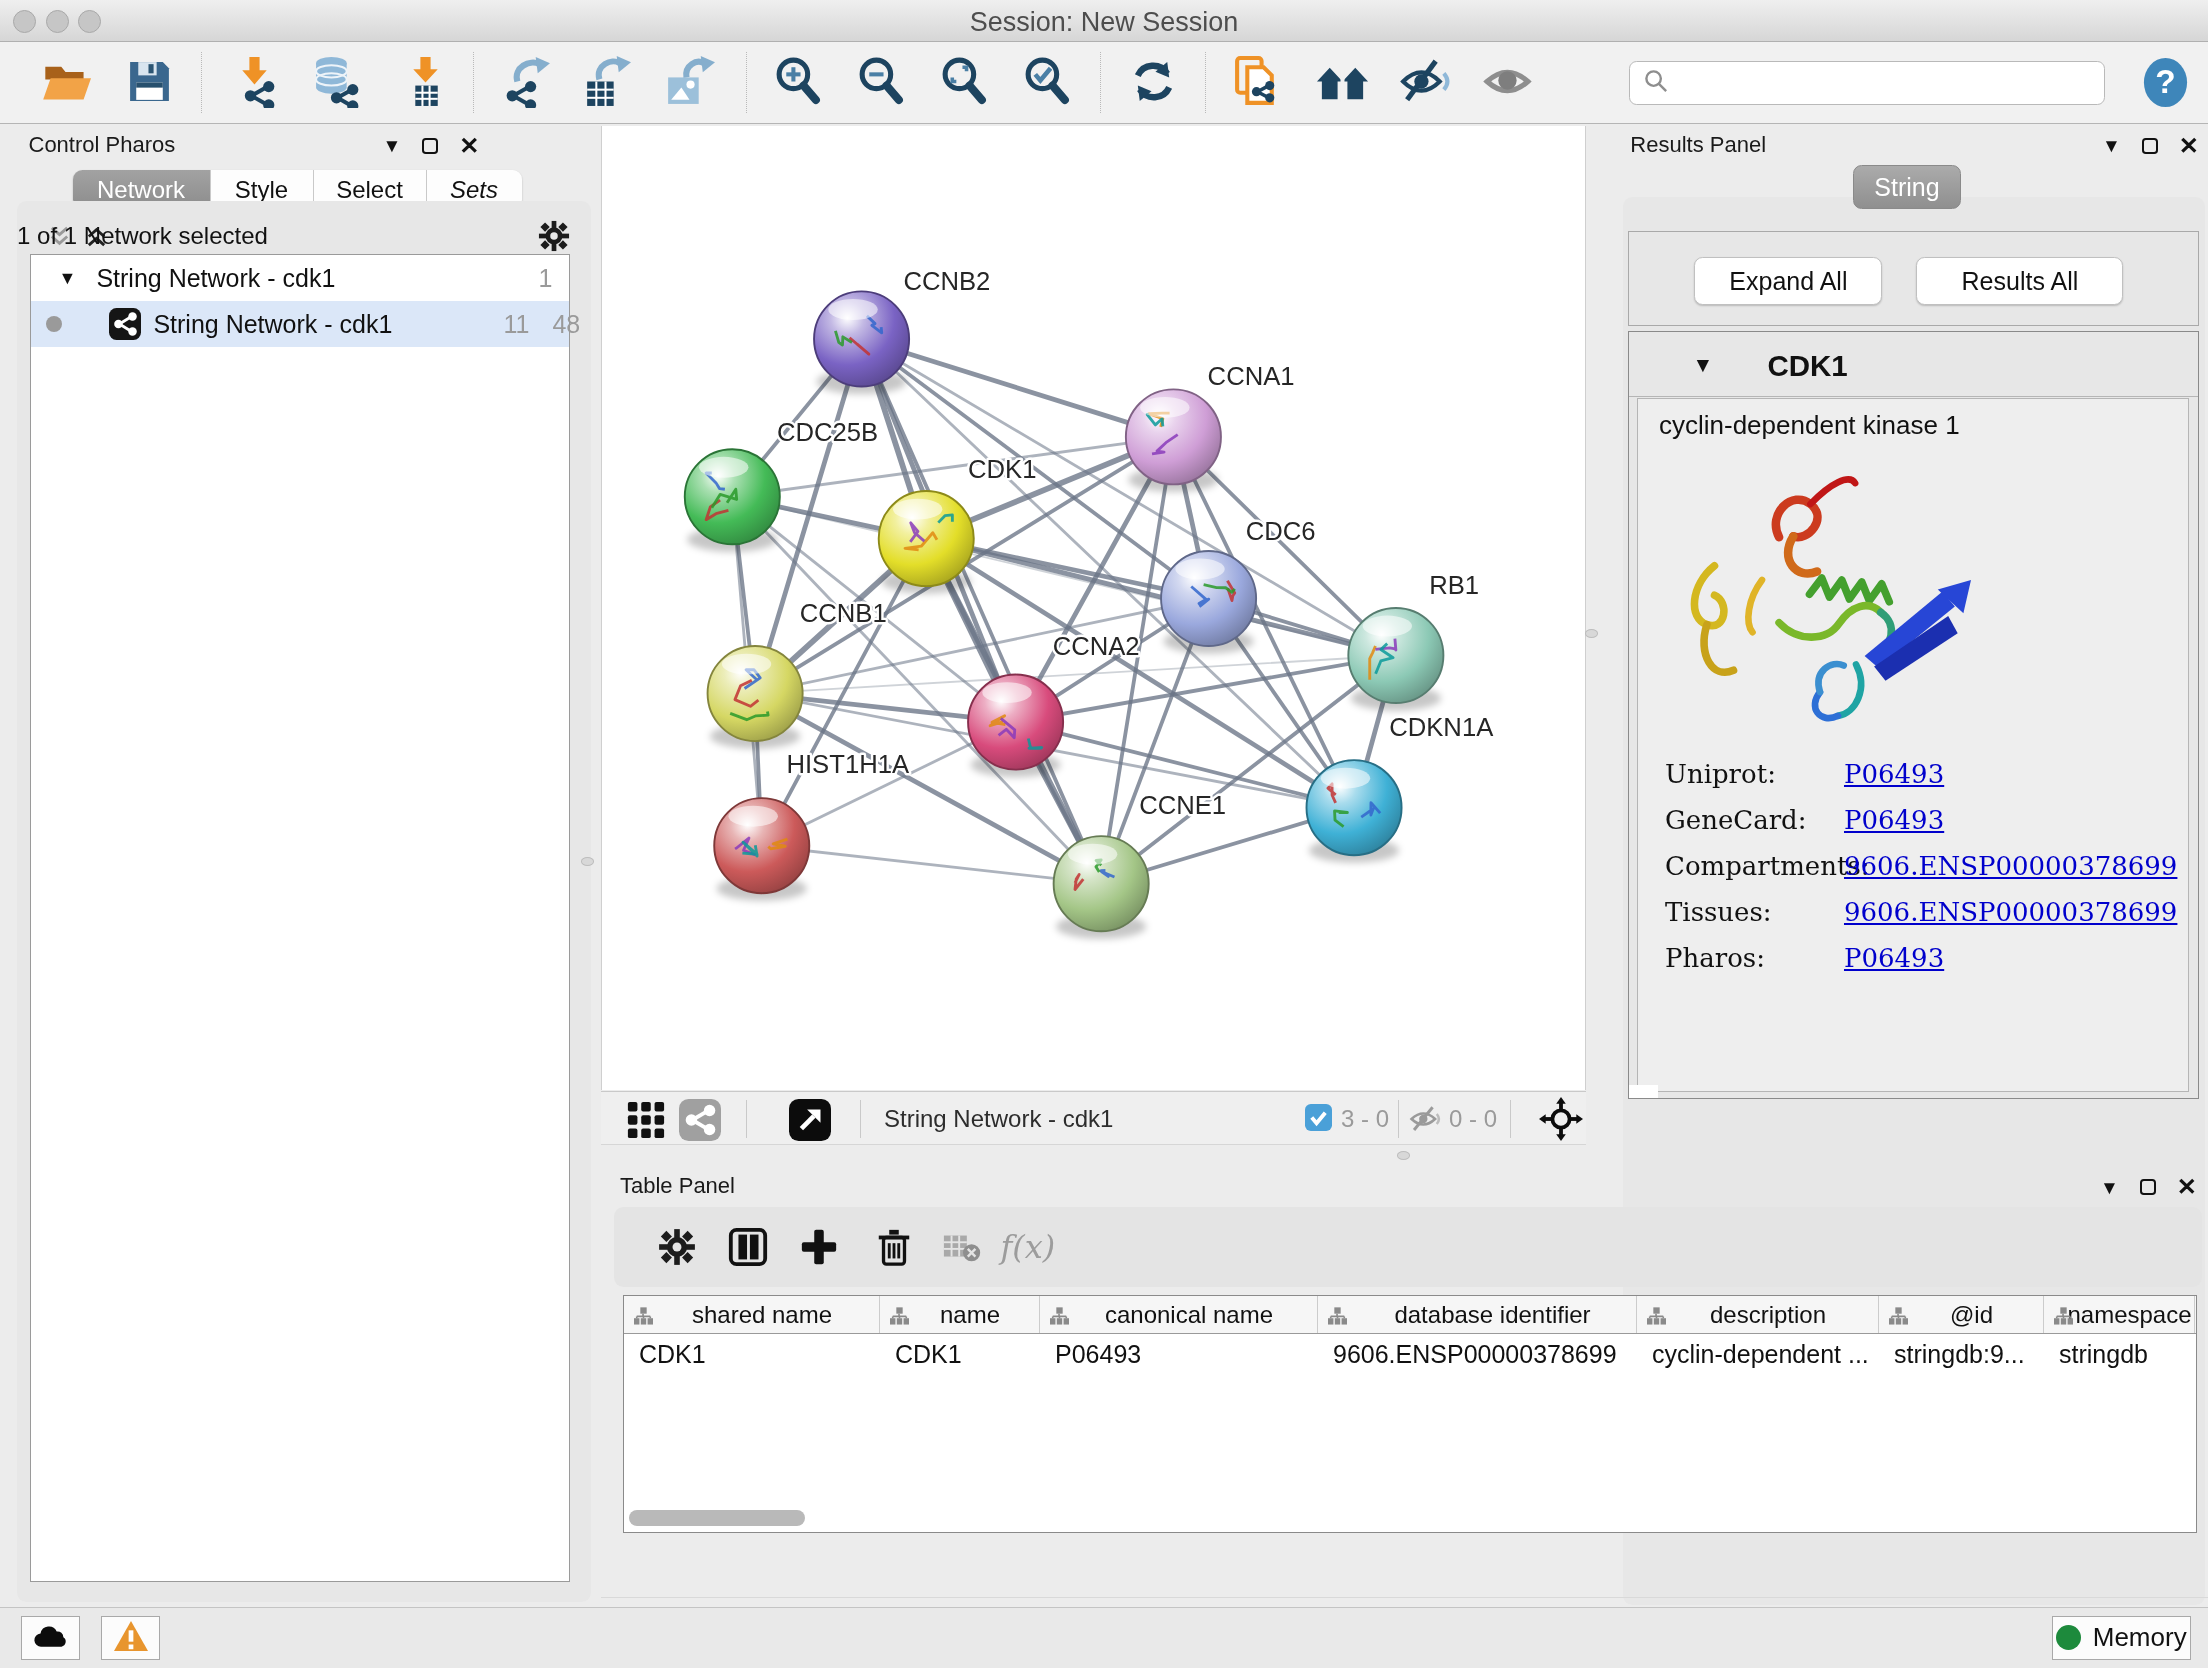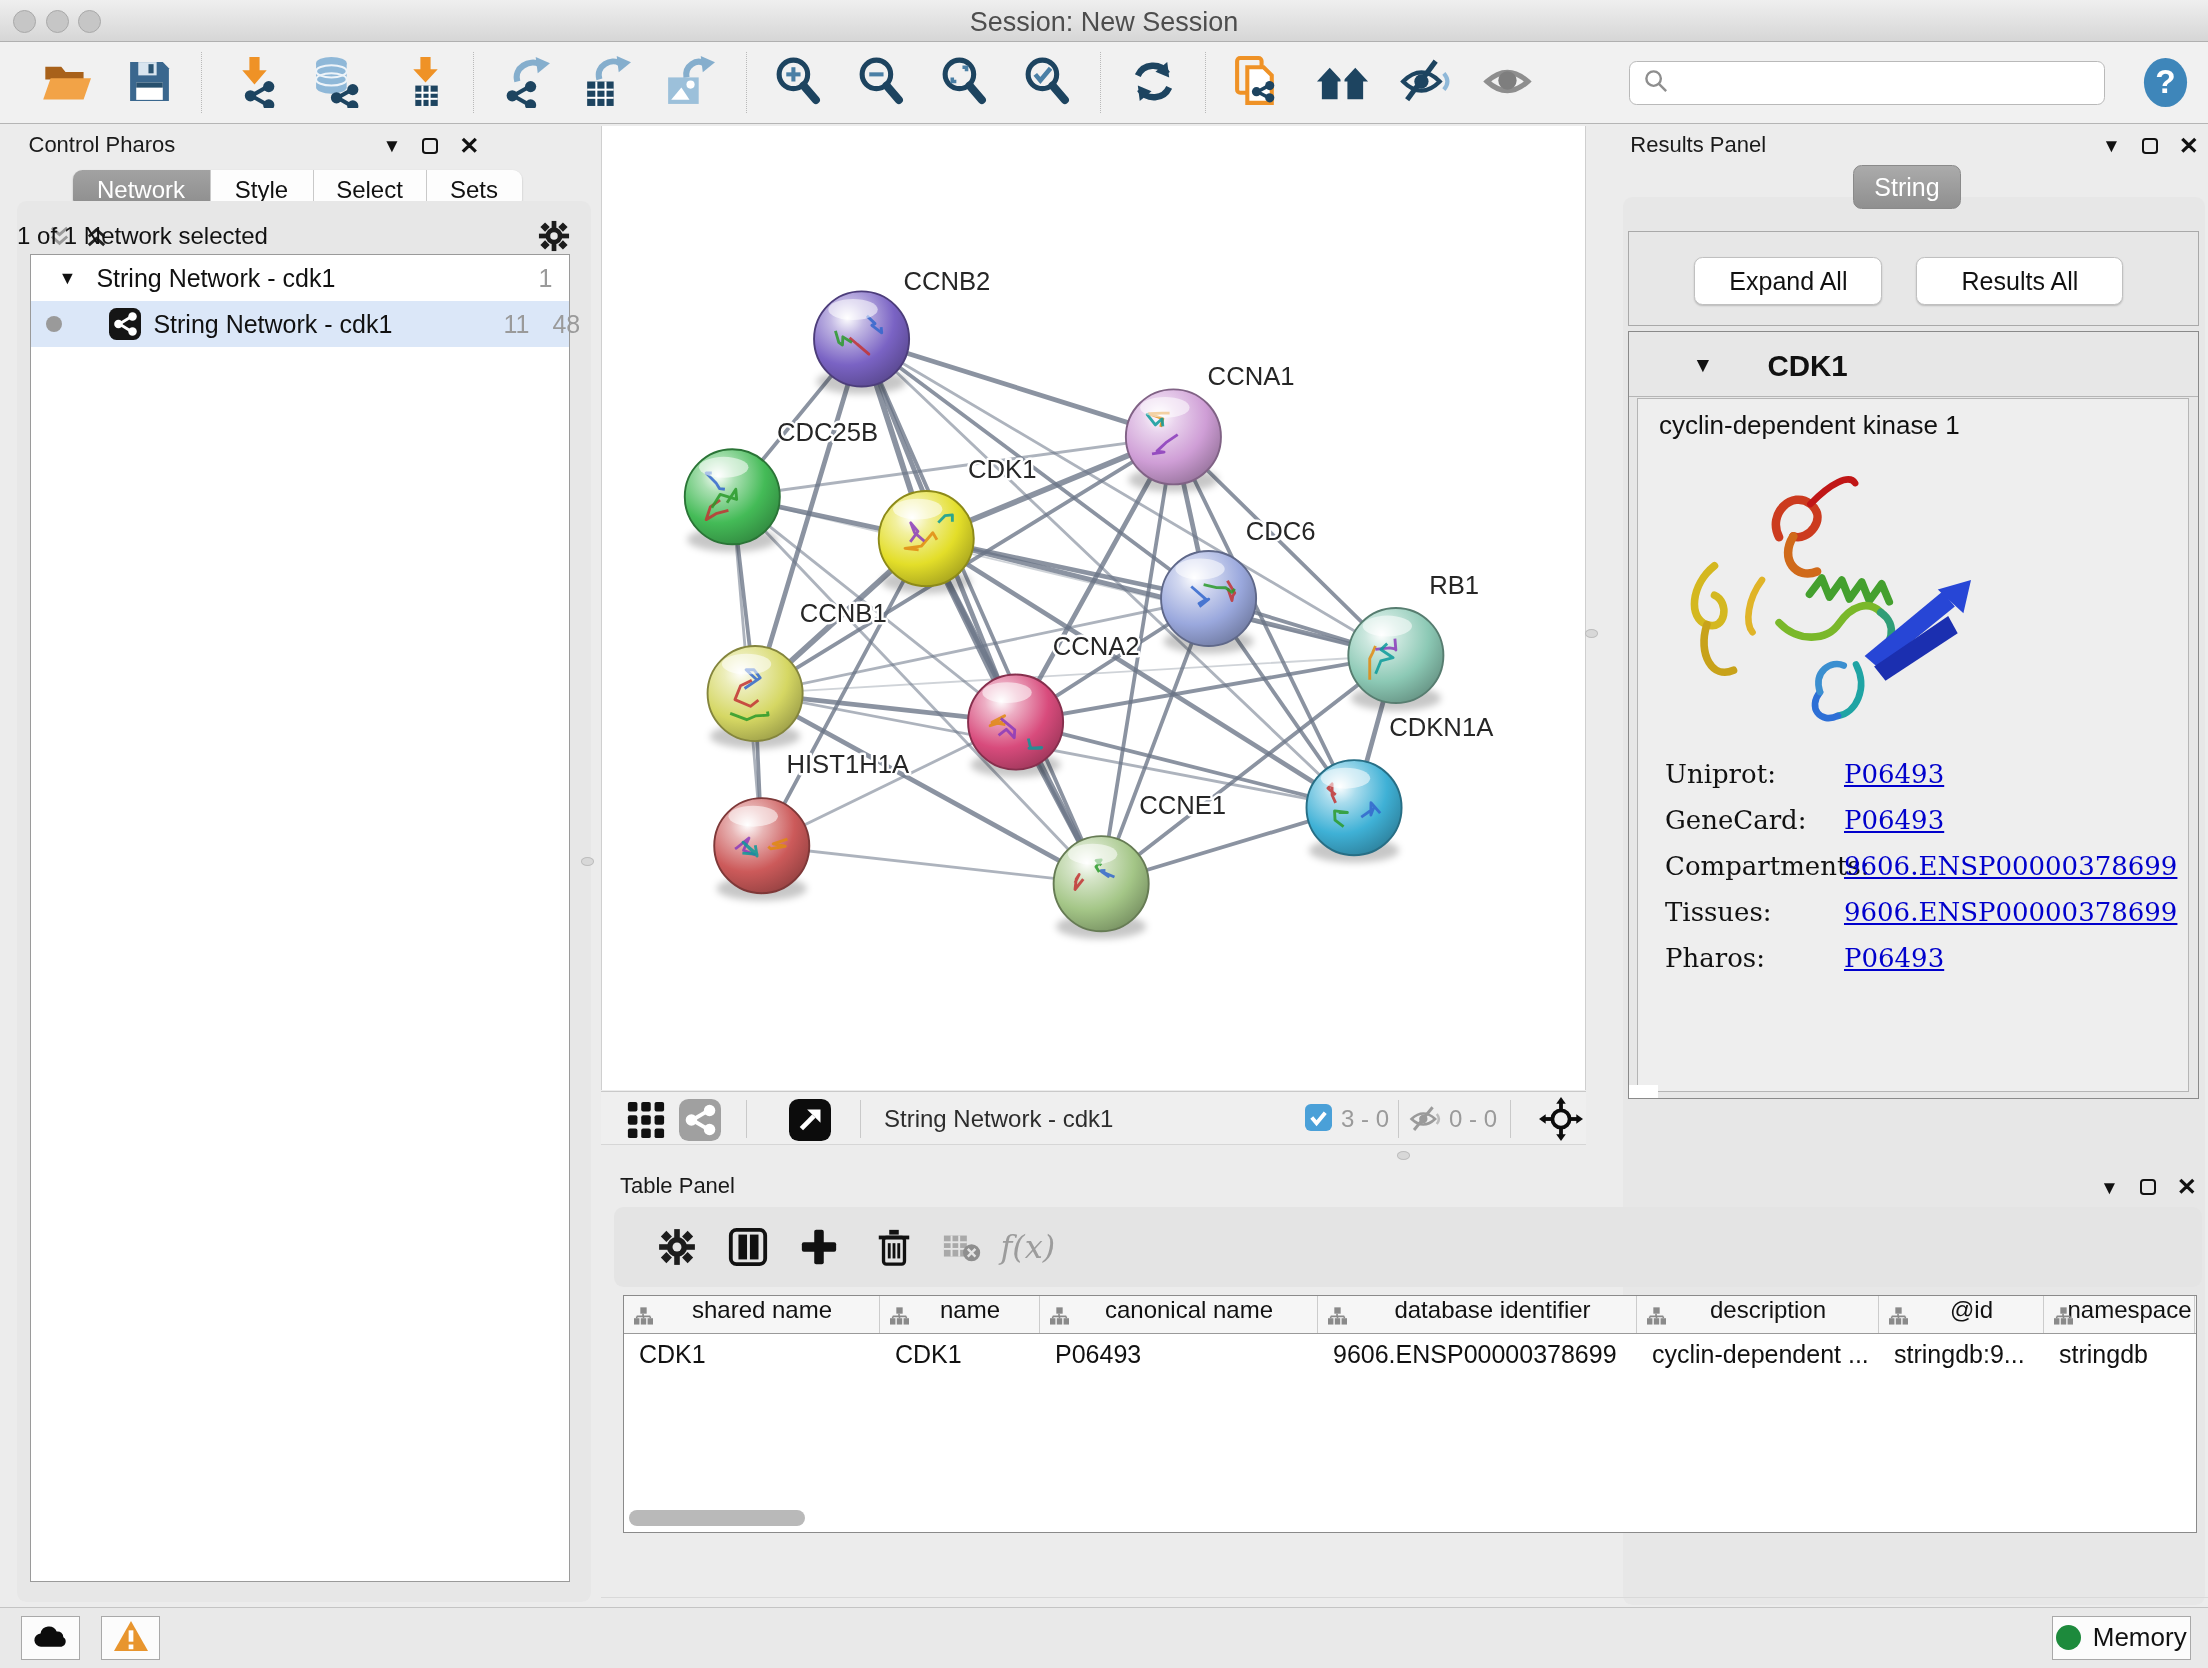--- a/index.html
+++ b/index.html
@@ -31,21 +31,21 @@
   .panel-title { font-size:22px; color:#1a1a1a; }
   .panel-head-icons { position:absolute; top:9.5px; display:flex; align-items:center; gap:21px; }
   .tri-down { font-size:19px; color:#111; line-height:1; }
   .float-box { width:16px; height:16px; border:2.4px solid #111; border-radius:3.8px; }
   .close-x { font-size:24px; font-weight:bold; color:#111; line-height:1; }
 
   .seg-tabs { position:absolute; display:flex; border-radius:9.5px; overflow:hidden;
     box-shadow:0 1px 1.9px rgba(0,0,0,0.25); }
   .seg-tab { font-size:24px; padding:5.7px 0; text-align:center; background:#fdfdfd;
     color:#111; border-right:1px solid #c9c9c9; }
-  .seg-tab:last-child { border-right:none; }
+  .seg-tab:last-child { border-right:none;font-style:italic; }
   .seg-tab.active { background:linear-gradient(#a2a2a2,#8c8c8c); color:#fff; }
 
   #cp-inner { position:absolute; left:7.6px; top:77px; width:574px; height:1401px;
     background:#e7e7e7; border-radius:9.5px; }
   #cp-selrow { position:absolute; left:0; top:13.3px; width:100%; height:42px; }
   #cp-selrow .sel-label { position:absolute; left:0; right:0; text-align:left; top:7.6px;
     font-size:24px; color:#111; }
   #cp-tree { position:absolute; left:13.3px; top:53px; width:540px; height:1328px;
     background:#fff; border:1.9px solid #9a9a9a; }
   .tree-row { position:relative; width:100%; height:46px; font-size:25px; color:#111; }
@@ -97,21 +97,21 @@
   #tp-toolbar { position:absolute; left:13.3px; top:49px; width:1588px; height:80px;
     background:#e4e4e4; border-radius:9.5px; }
   .tp-icon { position:absolute; top:13.3px; width:53px; height:53px; display:flex;
     align-items:center; justify-content:flex-end; }
   #fx-label { font-family:"DejaVu Serif", serif; font-style:italic; font-size:32px; color:#9c9c9c; }
   #node-table { position:absolute; left:22px; top:137px; width:1574px; height:238px;
     background:#fff; border:1.9px solid #8a8a8a; }
   #nt-header { position:absolute; left:0; top:0; width:100%; height:38px; background:#f6f6f6;
     border-bottom:1px solid #9a9a9a; display:flex; }
   .nt-hcell { position:relative; height:100%; border-right:1px solid #cccccc; display:flex;
-    align-items:flex-start; justify-content:center; font-size:24px; color:#111; }
+    align-items:center; justify-content:center; font-size:24px; color:#111; }
   .nt-hcell svg { position:absolute; left:9.5px; top:9.5px; }
   #nt-row { position:absolute; left:0; top:38px; width:100%; height:40px; display:flex; }
   .nt-cell { height:100%; font-size:25px; color:#111; padding:5.7px 0 0 15px; white-space:nowrap; overflow:hidden; }
   #nt-hscroll { position:absolute; left:4.8px; top:214px; width:176px; height:16px;
     background:#b9b9b9; border-radius:8.6px; }
   #tp-tabs-line { position:absolute; left:0; top:439px; width:1607px; border-top:1px solid #d9d9d9; }
 
   
   #statusbar { position:absolute; left:0; top:1607px; width:2208px; height:61px;
     background:#e9e9e9; border-top:1px solid #c4c4c4; }

